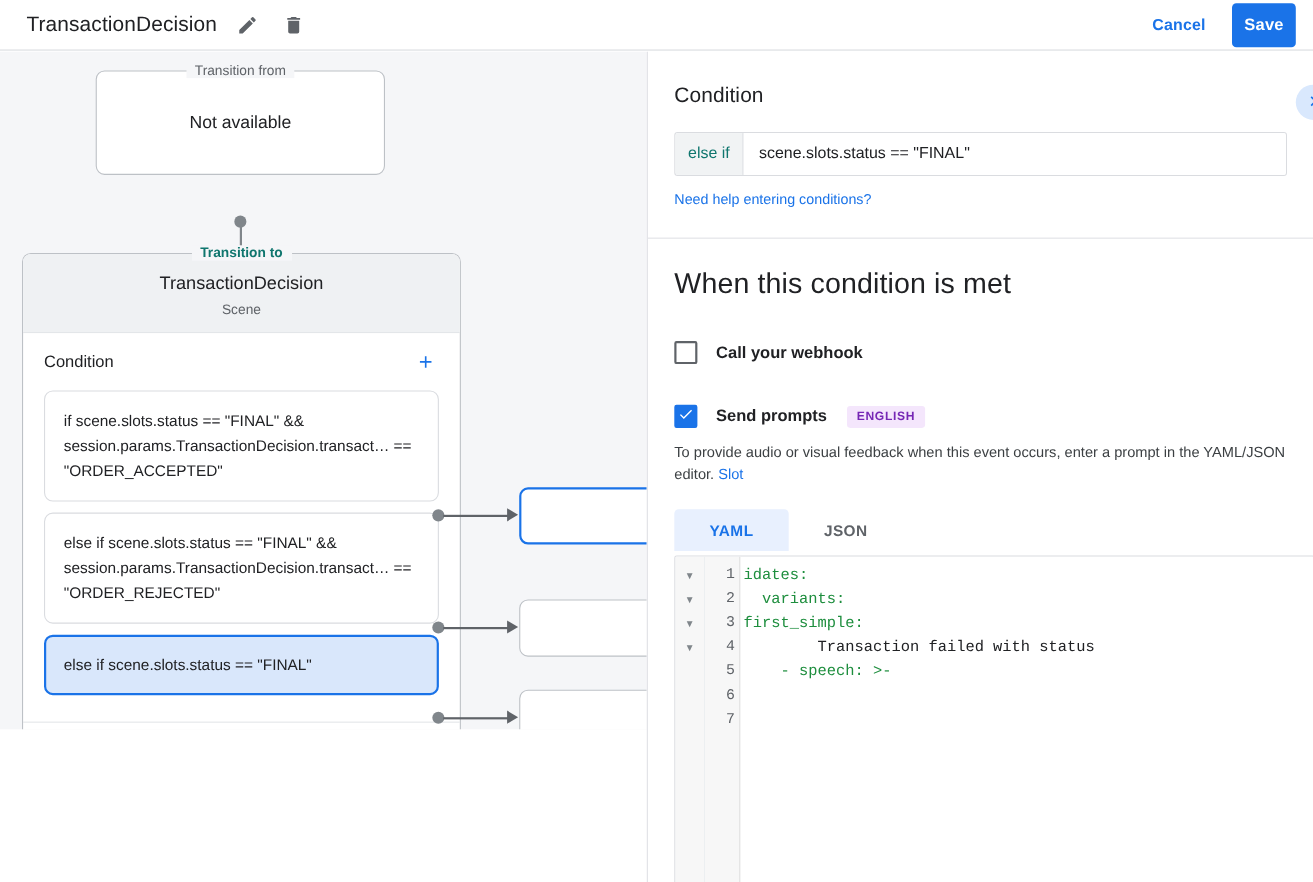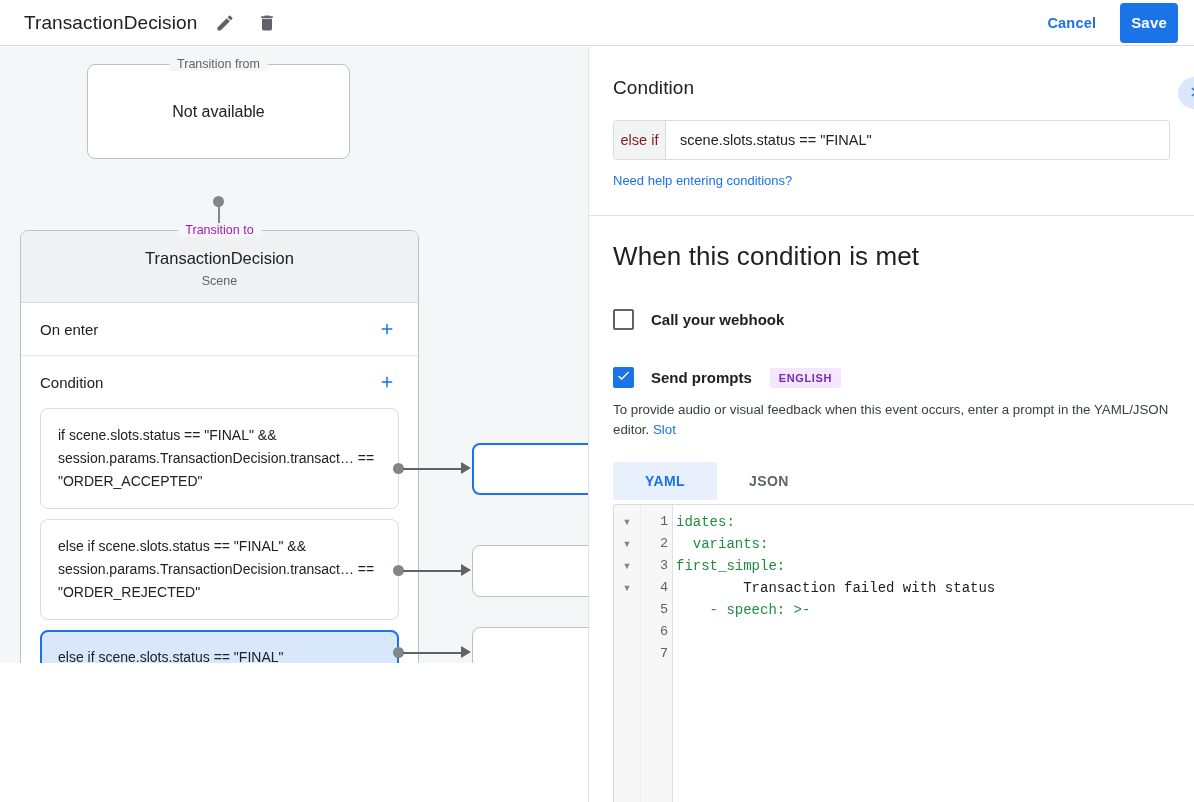--- a/index.html
+++ b/index.html
@@ -96,21 +96,21 @@
     background: #eff1f3;
     border-bottom: 1px solid #dadce0;
     border-radius: 7px 7px 0 0;
     padding: 18px 0 14px;
     text-align: center;
     position: relative;
   }
   .scene-header .legend2 {
     position: absolute; top: -8px; left: 50%; transform: translateX(-50%);
     background: #f5f6f8; padding: 0 8px;
-    font-size: 12.5px; color: #a21caf; white-space: nowrap;
+    font-size: 12.5px; color: #0f766e; white-space: nowrap; font-weight: bold;
   }
   .scene-title { font-size: 16.5px; color: #202124; }
   .scene-sub { font-size: 12.5px; color: #5f6368; margin-top: 6px; }
 
   .section {
     border-bottom: 1px solid #e3e5e8;
     padding: 0 19px 0 19px;
   }
   .section:last-child { border-bottom: none; }
   .section-head {
@@ -183,21 +183,21 @@
   }
   .cond-input-row {
     margin-top: 21px;
     display: flex; align-items: stretch;
     border: 1px solid #dadce0; border-radius: 3px;
     height: 40px; overflow: hidden;
   }
   .cond-prefix {
     background: #f1f3f4; border-right: 1px solid #dadce0;
     display: flex; align-items: center; justify-content: center;
-    width: 52px; font-size: 14.5px; color: #7f1d1d;
+    width: 62px; font-size: 14.5px; color: #0f766e;
   }
   .cond-input {
     flex: 1; border: none; outline: none;
     padding: 0 14px; font-size: 14.5px; color: #202124;
     font-family: "Liberation Sans", sans-serif;
     background: #fff;
   }
   .help-link {
     display: inline-block; margin-top: 13px;
     font-size: 13px; color: #1a73e8; text-decoration: none; cursor: pointer;
@@ -311,32 +311,20 @@
     <div class="arrow-head"></div>
   </div>
 
   <div class="scene-card">
     <div class="scene-header">
       <div class="legend2">Transition to</div>
       <div class="scene-title">TransactionDecision</div>
       <div class="scene-sub">Scene</div>
     </div>
 
-    <div class="section">
-      <div class="section-head">
-        <span class="section-title">On enter</span>
-        <button class="plus-btn">
-          <span>
-            <svg width="18" height="18" viewBox="0 0 24 24" fill="#1a73e8">
-                <path d="M19 13h-6v6h-2v-6H5v-2h6V5h2v6h6v2z"></path>
-              </svg>
-          </span>
-        </button>
-      </div>
-    </div>
 
     <div class="section">
       <div class="section-head">
         <span class="section-title">Condition</span>
         <button class="plus-btn">
           <span>
             <svg width="18" height="18" viewBox="0 0 24 24" fill="#1a73e8">
                 <path d="M19 13h-6v6h-2v-6H5v-2h6V5h2v6h6v2z"></path>
               </svg>
           </span>

